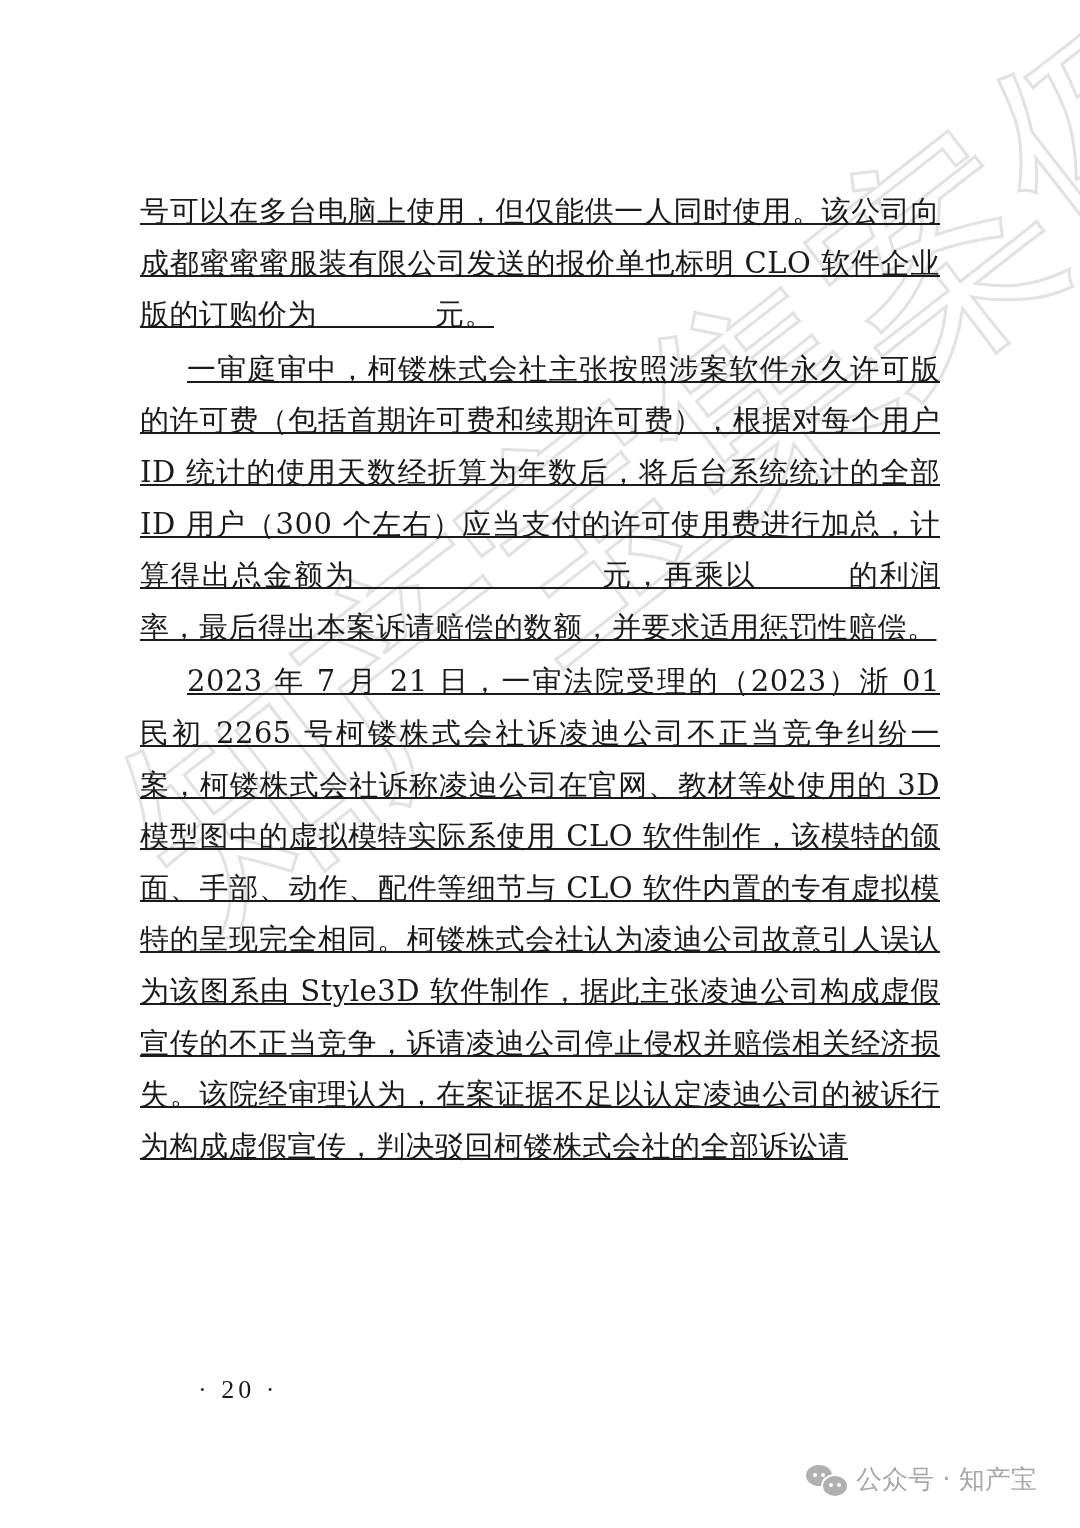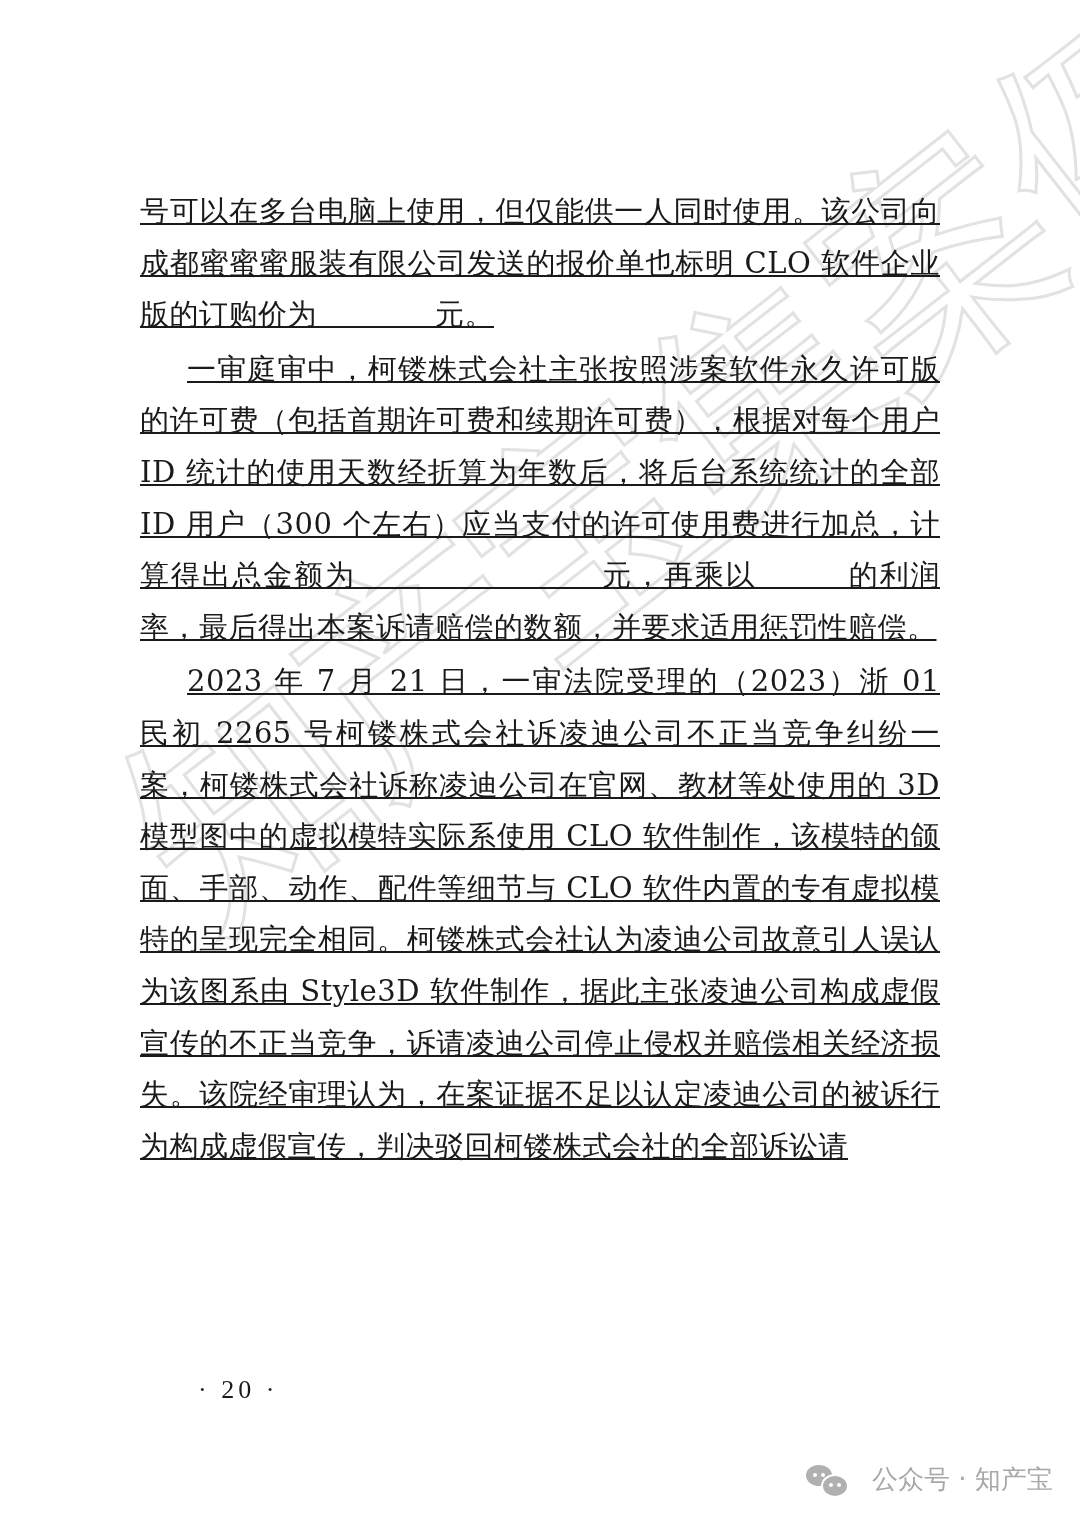--- a/index.html
+++ b/index.html
@@ -24,21 +24,21 @@
       margin: 3px; font-size: 29px; line-height: 51.6px; text-align: justify; text-align-last: left;
       letter-spacing: 0.5px; word-break: break-all; text-decoration: underline;
     }
     .para.indent { text-indent: 47px; }
     .page-number {
       position: absolute; left: 175px; top: 1375px; font-size: 26px; letter-spacing: 4px; z-index: 1;
       font-family: "Liberation Serif", serif;
       margin-left: 23px;
     }
     .footer {
-      position: absolute; left: 806px; top: 1462px; display: flex; align-items: center; gap: 24px; z-index: 1;
+      position: absolute; left: 806px; top: 1462px; display: flex; align-items: center; gap: 8px; z-index: 1;
       font-family: "DejaVu Sans", sans-serif; font-size: 26px; color: #a8a8a8;
     }
     .wechat-icon { width: 42px; height: 30px; position: relative; }
     .wechat-icon .b1 { position: absolute; left: 0; top: 0; width: 26px; height: 21px; border-radius: 50%; background: #b0b0b0; }
     .wechat-icon .b2 { position: absolute; left: 15px; top: 9px; width: 24px; height: 20px; border-radius: 50%; background: #b0b0b0; border: 2px solid #fff; }
     .wechat-icon .d { position: absolute; width: 4px; height: 4px; border-radius: 50%; background: #fff; }
   </style>
 </head>
 <body>
 

